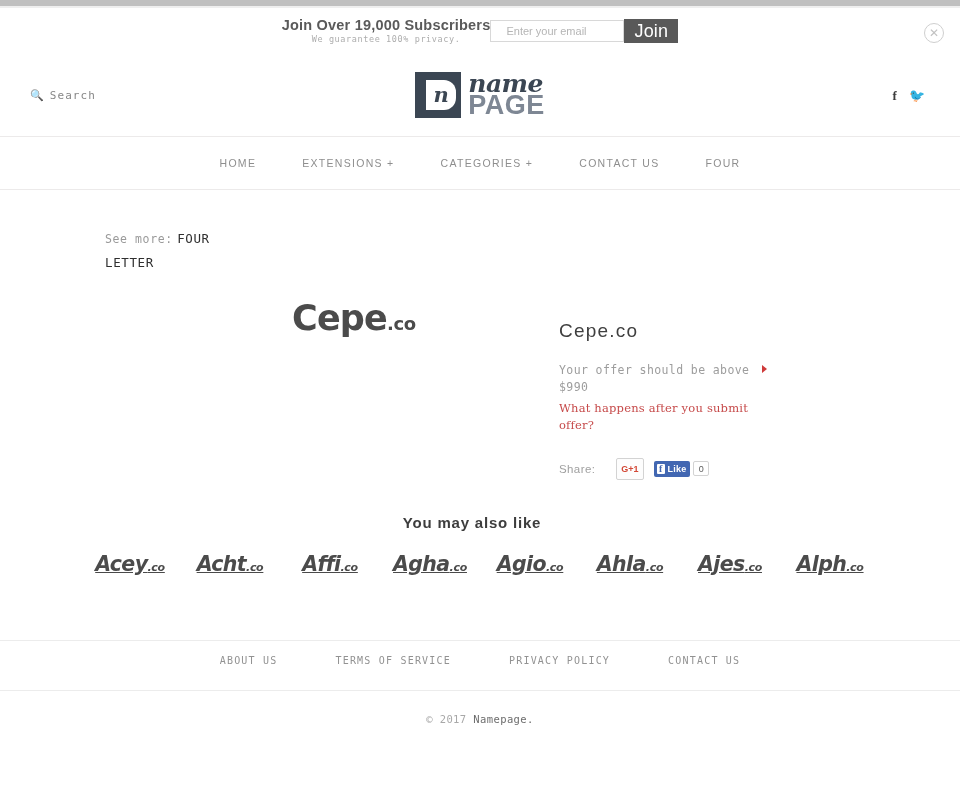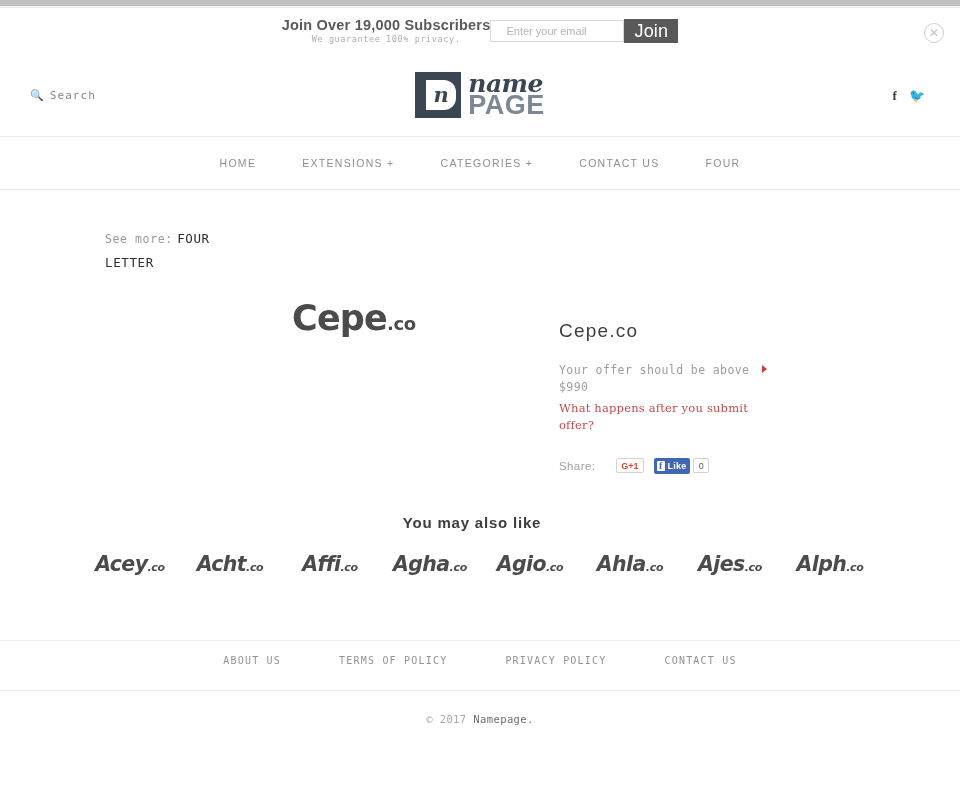--- a/index.html
+++ b/index.html
@@ -329,21 +329,21 @@
     font-family: Liberation Sans, sans-serif;
     font-size: 11.5px;
     color: #a0a0a0;
     letter-spacing: 0.4px;
     margin-right: 11px;
   }
   .gplus {
     display: inline-flex;
     align-items: center;
     justify-content: center;
-    height: 15px;
+    height: 22px;
     padding: 0 4px;
     border: 1px solid #d3d3d3;
     border-radius: 2px;
     background: #fdfdfd;
     color: #d34836;
     font-size: 9px;
     font-weight: bold;
     font-family: "Liberation Sans", sans-serif;
     cursor: pointer;
     box-sizing: border-box;
@@ -411,20 +411,21 @@
     left: 0; right: 16px;
   }
   .related {
     position: absolute;
     top: 552px;
     left: 0; right: 0;
     display: flex;
     justify-content: center;
     align-items: center;
     gap: 0px;
+    text-decoration: underline;
   }
   .related .item {
     width: 100px;
     text-align: center;
     cursor: pointer;
   }
   .related .nm {
     font-family: "DejaVu Sans", sans-serif;
     font-weight: bold;
     font-style: italic;
@@ -604,21 +605,21 @@
   <div class="item">
     <span class="nm">Alph</span><span class="tld">.co</span>
   </div>
 </div>
 
 
 <div class="footer-sep"></div>
 
 <div class="footnav">
   <a>ABOUT US</a>
-  <a>TERMS OF POLICY</a>
+  <a>TERMS OF SERVICE</a>
   <a>PRIVACY POLICY</a>
   <a>CONTACT US</a>
 </div>
 
 <div class="footer-sep2"></div>
 
 <div class="copyright">
   <span>© 2017 </span><span class="brand">Namepage.</span>
 </div>
 

